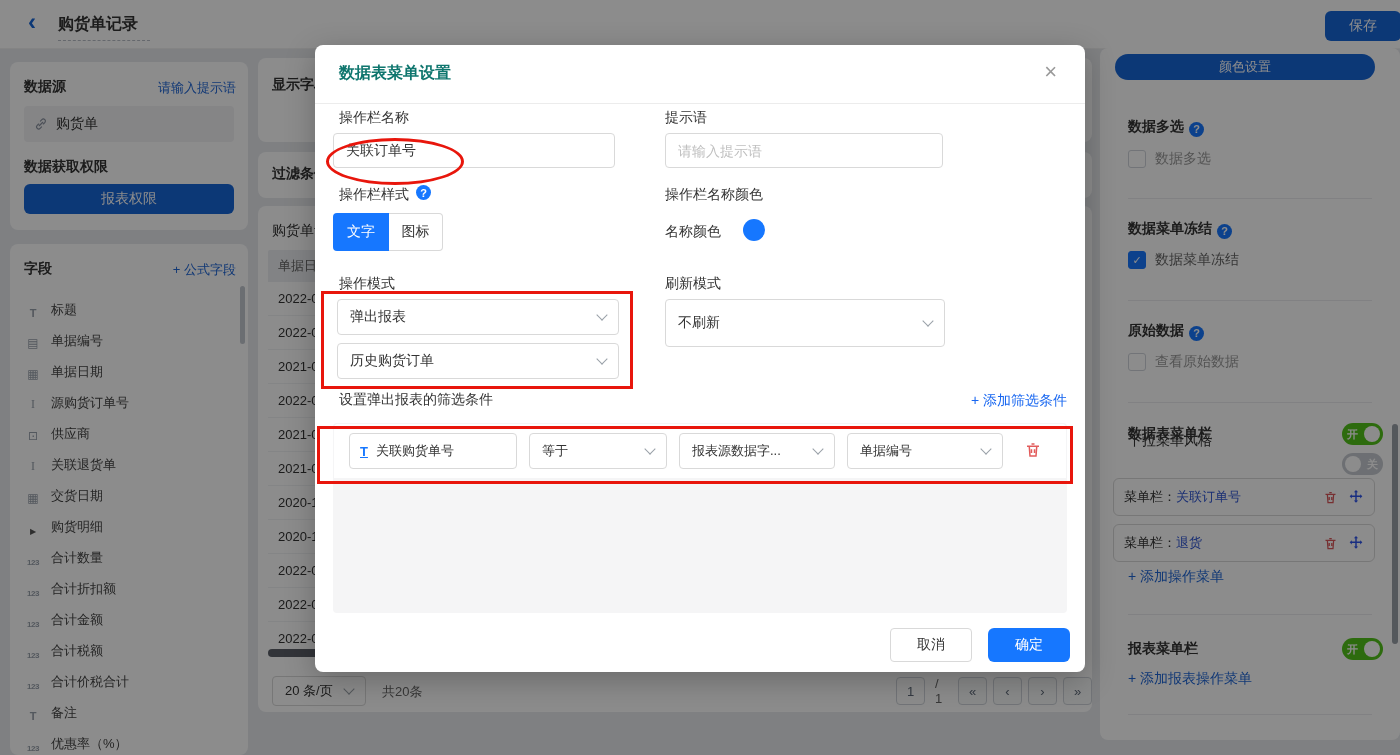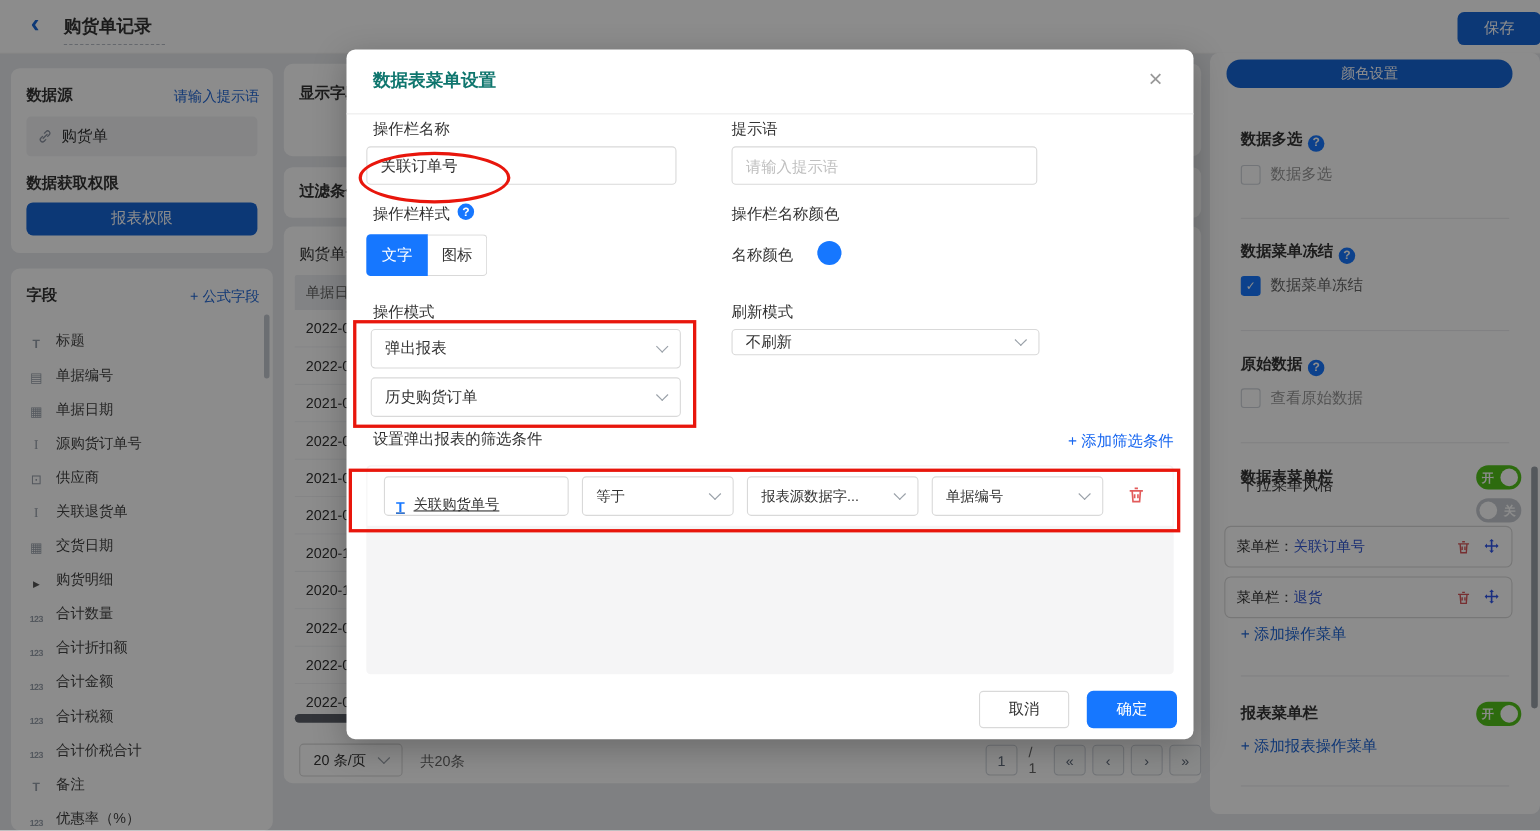--- a/index.html
+++ b/index.html
@@ -368,31 +368,31 @@
     <span class="m-label" style="left:24px;top:230px;">操作模式</span>
     <div class="dd abs" style="left:22px;top:254px;width:282px;height:36px;gap:28px;">
       <span>弹出报表</span>
       <span class="chev"></span>
     </div>
     <div class="dd abs" style="left:22px;top:298px;width:282px;height:36px;">
       <span>历史购货订单</span>
       <span class="chev"></span>
     </div>
     <span class="m-label" style="left:350px;top:230px;">刷新模式</span>
-    <div class="dd abs" style="left:350px;top:254px;width:280px;height:24px;">
+    <div class="dd abs" style="left:350px;top:254px;width:280px;height:48px;">
       <span>不刷新</span>
       <span class="chev"></span>
     </div>
 
     <span class="m-label" style="left:24px;top:346px;">设置弹出报表的筛选条件</span>
     <span class="abs link" style="right:18px;top:347px;font-size:14px;color:#1766f0;">+ 添加筛选条件</span>
 
     <div class="gray-panel abs" style="left:18px;top:378px;width:734px;height:190px;">
       <div class="abs" style="left:1px;top:1px;width:732px;height:54px;background:#fff;border-radius:4px 4px 0 0;">
-        <div class="abs" style="left:15px;top:9px;width:168px;height:36px;border:1px solid #d9d9d9;border-radius:4px;display:flex;align-items:flex-end;padding:0 10px;font-size:13px;background:#fff;text-decoration:underline;">
+        <div class="abs" style="left:15px;top:9px;width:168px;height:36px;border:1px solid #d9d9d9;border-radius:4px;display:flex;align-items:center;padding:0 10px;font-size:13px;background:#fff;">
           <span class="t-icon"></span>
           <span>关联购货单号</span>
         </div>
         <div class="dd abs" style="left:195px;top:9px;width:138px;height:36px;font-size:13px;">
           <span>等于</span>
           <span class="chev"></span>
         </div>
         <div class="dd abs" style="left:345px;top:9px;width:156px;height:36px;font-size:13px;">
           <span>报表源数据字...</span>
           <span class="chev"></span>

